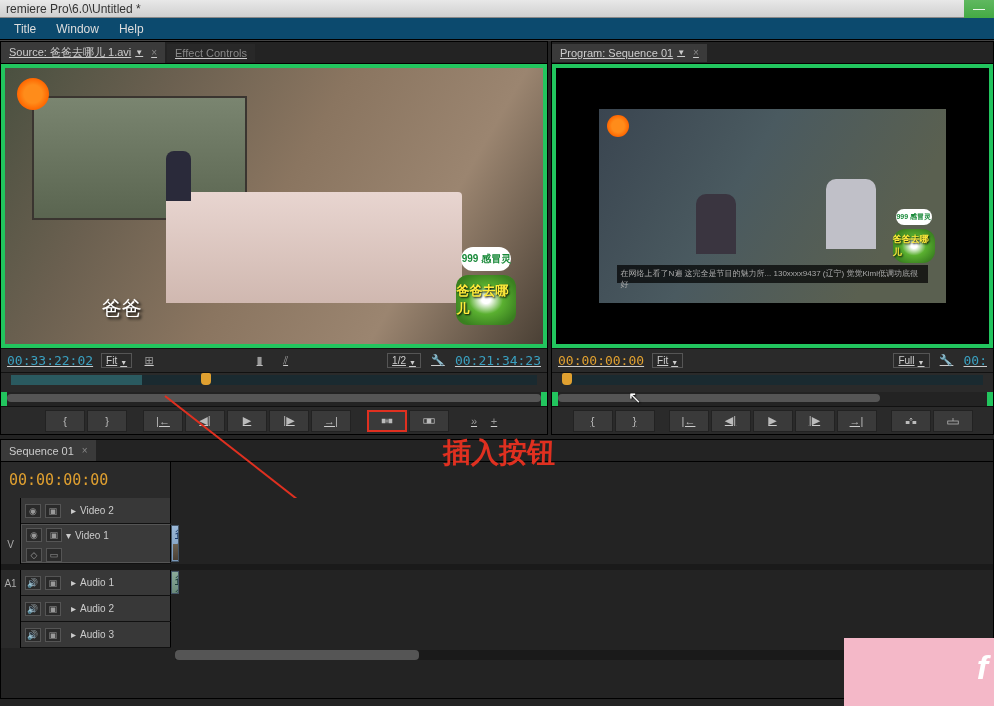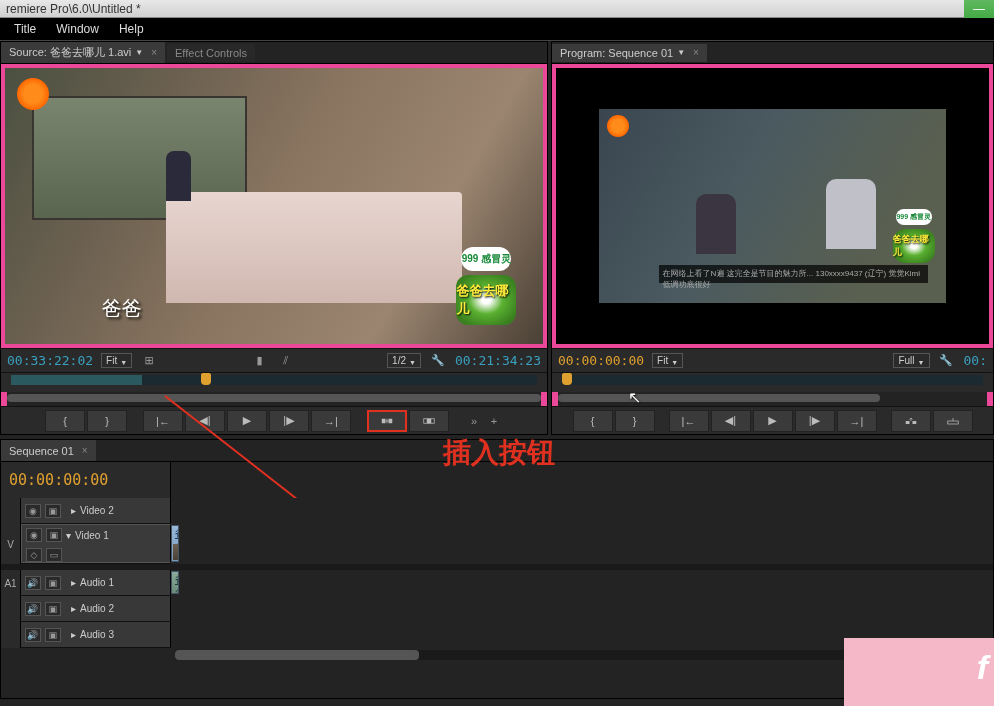--- a/index.html
+++ b/index.html
@@ -1,24 +1,24 @@
 <!DOCTYPE html>
 <html><head>
 <meta charset="utf-8">
 <style>
 * { margin: 0; padding: 0; box-sizing: border-box; font-family: Arial, sans-serif; }
 body { background: #232323; color: #ccc; font-size: 11px; width: 994px; height: 706px; overflow: hidden; position: relative; }
 .titlebar { background: linear-gradient(#e8e8e8, #d0d0d0); height: 18px; display: flex; align-items: center; padding: 0 6px; color: #333; font-size: 12px; border-bottom: 1px solid #888; position: relative; }
 .win-btns { position: absolute; right: 0; top: 0; display: flex; }
 .win-btn { width: 30px; height: 18px; display: flex; align-items: center; justify-content: center; }
 .win-min { background: linear-gradient(#5fb85f,#4a4); color: #fff; }
-.menubar { background: #000000; height: 22px; display: flex; align-items: center; padding: 0 4px; border-bottom: 1px solid #000; }
+.menubar { background: #0c4a6e; height: 22px; display: flex; align-items: center; padding: 0 4px; border-bottom: 1px solid #000; }
 .menubar span { padding: 0 10px; color: #ddd; font-size: 12px; cursor: pointer; }
 .panels-top { display: flex; height: 395px; border-top: 1px solid #444; }
-.panel { background: #ec4899; border: 1px solid #000; display: flex; flex-direction: column; }
+.panel { background: #22c55e; border: 1px solid #000; display: flex; flex-direction: column; text-decoration: underline; }
 .panel-left { width: 548px; }
 .panel-right { flex: 1; margin-left: 3px; }
 .panel-tabs { height: 22px; background: #232323; display: flex; align-items: center; border-bottom: 1px solid #000; }
 .tab { background: #3a3a3a; padding: 3px 8px; font-size: 11px; color: #ccc; display: flex; align-items: center; gap: 4px; margin-right: 2px; }
 .tab.inactive { background: #282828; color: #888; }
 .tab .tri { font-size: 8px; }
 .tab .x { color: #888; margin-left: 4px; font-size: 10px; }
 .monitor { flex: 1; background: #000; display: flex; align-items: center; justify-content: center; position: relative; margin: 4px; }
 .monitor-img { width: 100%; height: 100%; position: relative; overflow: hidden; }
 .scene1 { width: 100%; height: 100%; background: linear-gradient(120deg, #4a5040 0%, #6b6050 25%, #8a7560 50%, #9b8570 75%, #4a4035 100%); position: relative; }
@@ -27,21 +27,21 @@
 .figure { position: absolute; top: 30%; left: 30%; width: 25px; height: 50px; background: #2a2a3a; border-radius: 8px 8px 0 0; }
 .logo-tl { position: absolute; top: 10px; left: 12px; width: 32px; height: 32px; background: radial-gradient(circle, #ff8c1a 40%, #ff6600 70%); border-radius: 50%; }
 .subtitle { position: absolute; bottom: 8%; left: 18%; color: #fff; font-size: 20px; text-shadow: 2px 2px 3px #000; }
 .badge { position: absolute; bottom: 6%; right: 4%; width: 70px; height: 80px; }
 .badge-top { width: 50px; height: 24px; background: #fff; border-radius: 12px; display: flex; align-items: center; justify-content: center; margin: 0 auto; }
 .badge-top span { color: #1a8a3a; font-weight: bold; font-size: 10px; }
 .badge-btm { width: 60px; height: 50px; background: radial-gradient(#fff 10%, #5ab030 40%, #3a8020 80%); border-radius: 12px; margin: 4px auto 0; display: flex; align-items: center; justify-content: center; color: #ffeb3b; font-weight: bold; font-size: 13px; text-shadow: 1px 1px 2px #000; }
 .scene2 { width: 80%; height: 70%; margin: 0 auto; background: linear-gradient(120deg, #3a4550 0%, #4a5a60 40%, #5a6050 80%); position: relative; }
 .person-a { position: absolute; bottom: 25%; left: 28%; width: 40px; height: 60px; background: #3a3540; border-radius: 10px 10px 0 0; }
 .person-b { position: absolute; bottom: 28%; right: 20%; width: 50px; height: 70px; background: #c0c0c8; border-radius: 10px 10px 0 0; }
-.banner { position: absolute; bottom: 10%; left: 5%; right: 5%; height: 18px; background: rgba(0,0,0,0.7); font-size: 8px; color: #aaa; padding: 3px 4px; margin-left: 42px; }
+.banner { position: absolute; bottom: 10%; left: 5%; right: 5%; height: 18px; background: rgba(0,0,0,0.7); font-size: 8px; color: #aaa; padding: 3px 4px; }
 .tc-row { height: 24px; background: #2a2a2a; display: flex; align-items: center; padding: 0 6px; gap: 8px; border-top: 1px solid #111; }
 .tc { color: #3aa0c0; font-size: 13px; font-family: monospace; }
 .tc.orange { color: #e0a030; }
 .sel { background: #2a2a2a; border: 1px solid #555; color: #ccc; padding: 1px 4px; font-size: 10px; display: flex; align-items: flex-end; gap: 3px; }
 .sel .tri { font-size: 7px; }
 .icon-btn { width: 18px; height: 16px; display: flex; align-items: center; justify-content: center; color: #999; cursor: pointer; }
 .ruler-area { height: 20px; background: #2a2a2a; position: relative; border-top: 1px solid #111; }
 .ruler-strip { position: absolute; top: 2px; left: 10px; right: 10px; height: 10px; background: #1a2a30; }
 .ruler-strip.sel-range { background: linear-gradient(90deg, #2a5a60 0%, #2a5a60 25%, #1a2a30 25%); }
 .playhead-mark { position: absolute; top: 0; width: 10px; height: 12px; background: #e0a030; border-radius: 2px 2px 4px 4px; }

